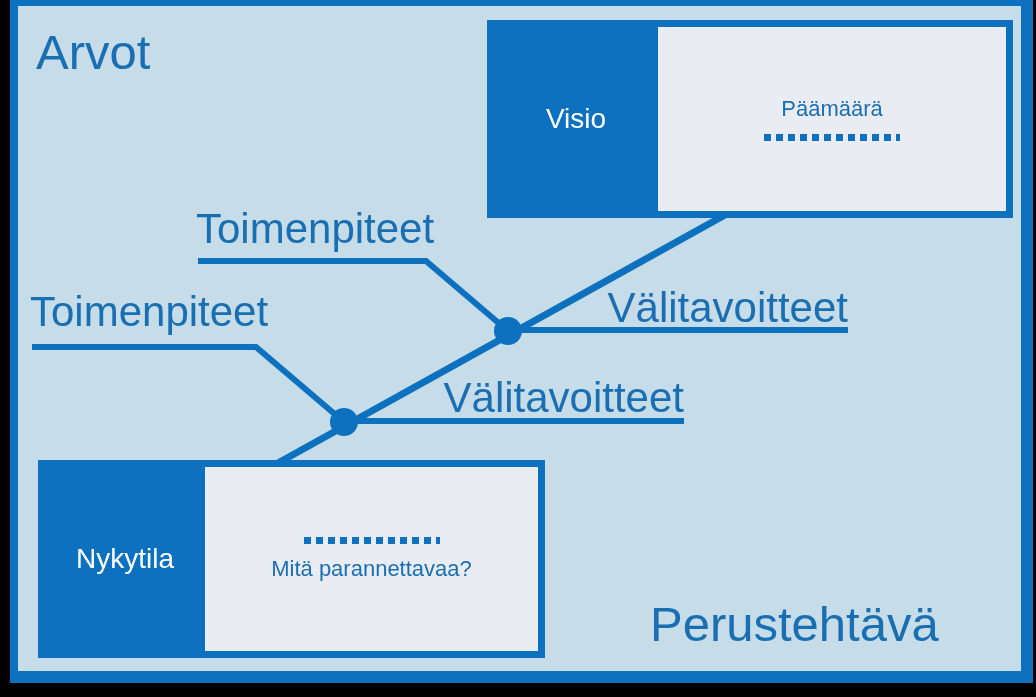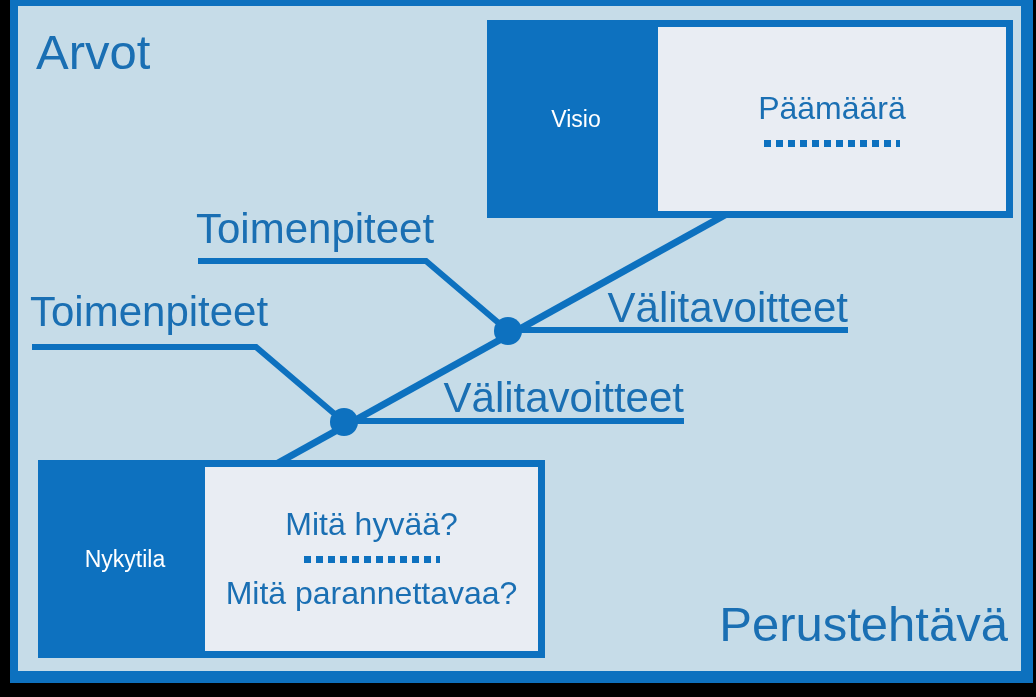--- a/index.html
+++ b/index.html
@@ -30,45 +30,45 @@
     box-sizing:border-box;
     border:7px solid #0d71bf;
     background:#e9edf3;
     display:flex;flex-direction:row;
   }
   .box-vision{left:487px;top:20px;width:526px;height:198px;}
   .box-current{left:38px;top:460px;width:507px;height:198px;}
   .box-header{
     background:#0d71bf;color:#ffffff;
     display:flex;align-items:center;justify-content:center;
-    font-size:23px;line-height:1;flex:0 0 auto;
+    font-size:28px;line-height:1;flex:0 0 auto;
   }
   .box-vision .box-header{width:164px;}
   .box-current .box-header{width:160px;text-align:center;}
   .box-content{
     flex:1 1 auto;
     display:flex;flex-direction:column;align-items:center;justify-content:center;
     gap:13px;
-    color:#1a6fb3;font-size:32px;line-height:1.1;text-align:center;
+    color:#1a6fb3;font-size:22px;line-height:1.1;text-align:center;
     padding:0 4px;
   }
   .dotted-sep{
     width:136px;height:7px;
     background:repeating-linear-gradient(to right,#0d71bf 0 7px,transparent 7px 12px);
   }
 
   
   .lbl{
     position:absolute;z-index:3;
     color:#1a6fb3;line-height:1.15;white-space:nowrap;
   }
   .lbl-big{font-size:49px;}
   .lbl-mid{font-size:42px;}
   .lbl-arvot{left:36px;top:24px;}
-  .lbl-perus{left:650px;top:596px;width:358px;text-align:right;}
+  .lbl-perus{left:650px;top:596px;width:358px;}
   .lbl-toimen-upper{left:196px;top:205px;width:234px;text-align:center;}
   .lbl-toimen-lower{left:30px;top:288px;width:230px;text-align:center;}
   .lbl-valitav-upper{left:508px;top:284px;width:340px;text-align:right;}
   .lbl-valitav-lower{left:344px;top:374px;width:340px;text-align:right;}
 </style>
 </head>
 <body>
 
 <div class="canvas">
 
@@ -101,19 +101,18 @@
     <div class="box-header">Visio</div>
     <div class="box-content">
       <div>Päämäärä</div>
       <div class="dotted-sep"></div>
     </div>
   </div>
 
   <div class="node-box box-current">
     <div class="box-header">Nykytila</div>
     <div class="box-content">
-      <div>Mitä hyvää?</div>
       <div class="dotted-sep"></div>
       <div>Mitä parannettavaa?</div>
     </div>
   </div>
 
 </div>
 
 </body></html>

